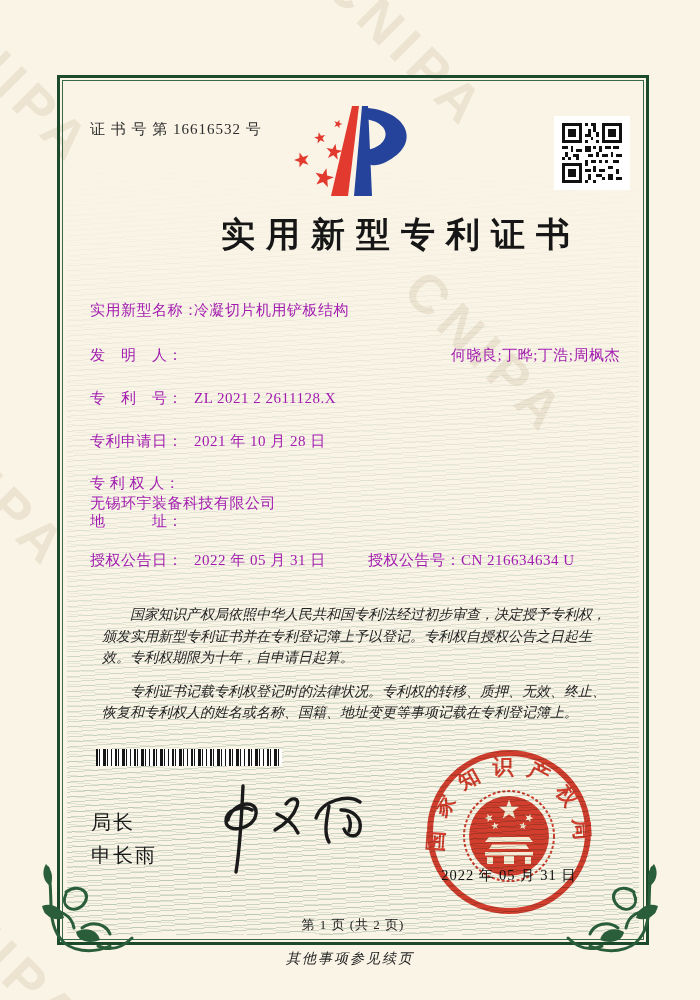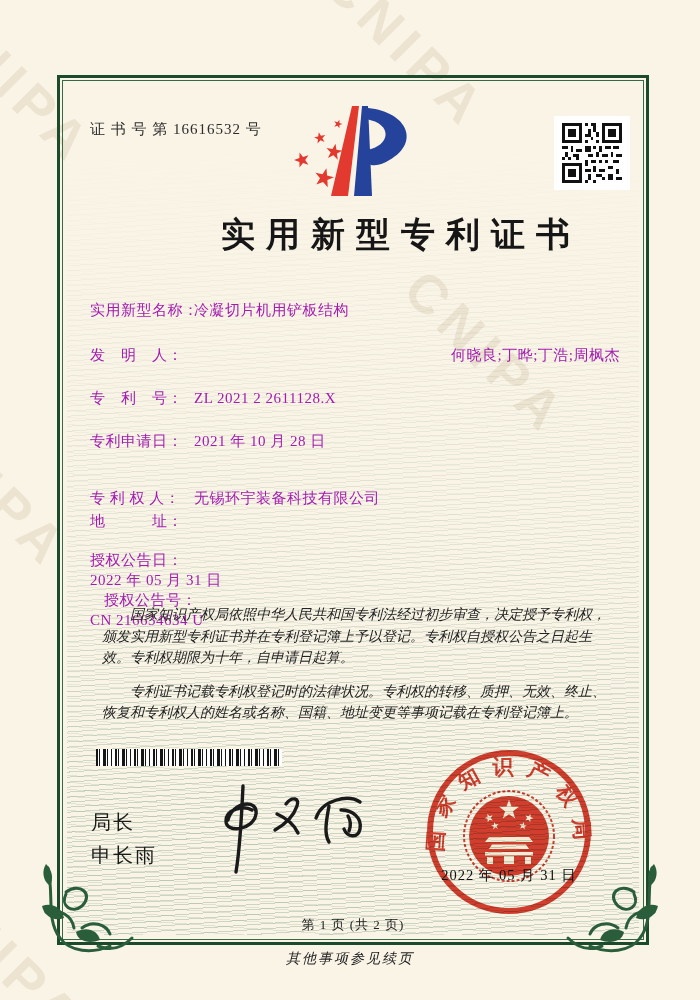--- a/index.html
+++ b/index.html
@@ -152,28 +152,28 @@
       <span class="val">何晓良;丁晔;丁浩;周枫杰</span>
     </div>
     <div class="row" style="top:310px;">
       <span class="lbl">专　利　号：</span>
       <span class="val">ZL 2021 2 2611128.X</span>
     </div>
     <div class="row" style="top:353px;">
       <span class="lbl">专利申请日：</span>
       <span class="val">2021 年 10 月 28 日</span>
     </div>
-    <div class="row" style="top:410px;">
+    <div class="row" style="top:395px;flex-direction:column;">
       <span class="lbl">专 利 权 人：</span>
       <span class="val">无锡环宇装备科技有限公司</span>
     </div>
     <div class="row" style="top:433px;align-items:center;">
       <span class="lbl">地　　　址：</span>
     </div>
-    <div class="row" style="top:472px;flex-direction:column;">
+    <div class="row" style="top:472px;">
       <span class="lbl">授权公告日：</span>
       <span class="val" style="width:160px;">2022 年 05 月 31 日</span>
       <span class="lbl2">授权公告号：</span>
       <span class="val2">CN 216634634 U</span>
     </div>
 
     <div class="body-text">
       <p>国家知识产权局依照中华人民共和国专利法经过初步审查，决定授予专利权，颁发实用新型专利证书并在专利登记簿上予以登记。专利权自授权公告之日起生效。专利权期限为十年，自申请日起算。</p>
       <p>专利证书记载专利权登记时的法律状况。专利权的转移、质押、无效、终止、恢复和专利权人的姓名或名称、国籍、地址变更等事项记载在专利登记簿上。</p>
     </div>

